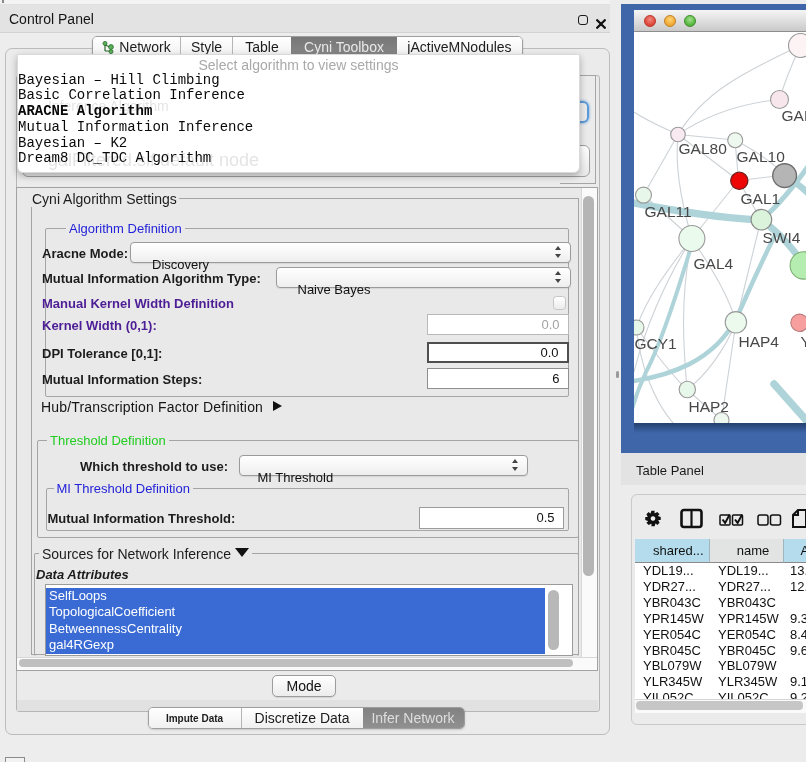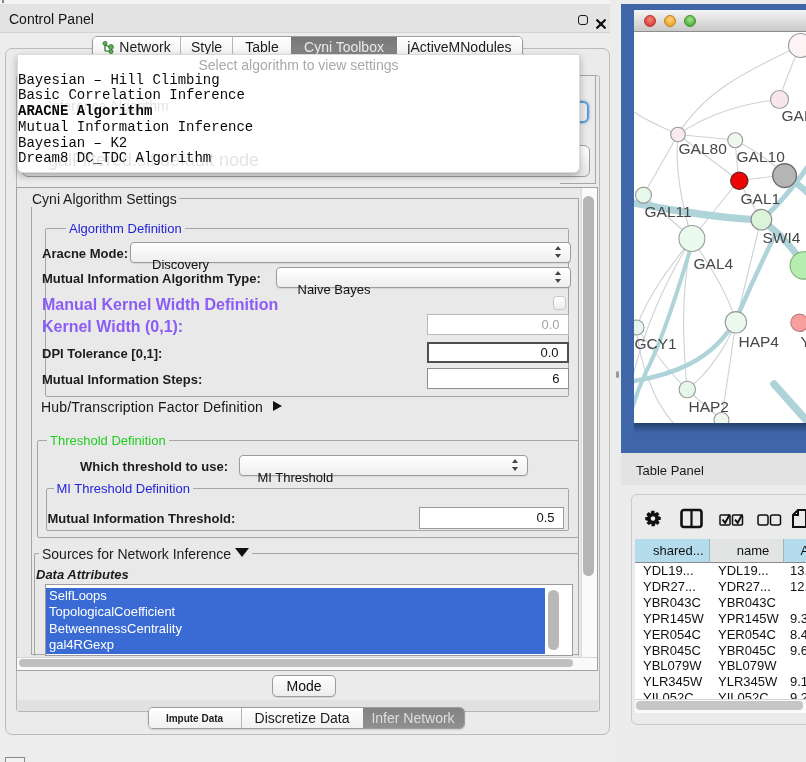--- a/index.html
+++ b/index.html
@@ -1,21 +1,21 @@
 <!DOCTYPE html>
 <html><head>
 <meta charset="utf-8">
 <style>
 *{margin:0;padding:0;box-sizing:border-box;}
 html,body{width:806px;height:762px;overflow:hidden;}
 body{font-family:"Liberation Sans",sans-serif;background:#ececec;}
 #root{position:relative;width:806px;height:762px;overflow:hidden;}
 .abs{position:absolute;}
 .lbl{font-weight:bold;font-size:13px;color:#1c1c1c;}
-.glbl{font-weight:bold;font-size:16px;color:#8b5cf6;}
+.glbl{font-weight:bold;font-size:13px;color:#4c1d95;}
 .combo{position:absolute;border:1px solid #9b9b9b;border-radius:4px;background:linear-gradient(#ffffff,#f6f6f6 55%,#eeeeee);box-shadow:0 1px 1px rgba(0,0,0,0.08);}
 .combo .ct{position:absolute;left:21px;top:50%;transform:translateY(-50%);font-size:13px;color:#111;margin-top:12px;}
 .arr{position:absolute;right:8px;top:50%;transform:translateY(-50%);width:7px;height:12px;}
 .arr:before{content:"";position:absolute;left:0;top:0;border-left:3.5px solid transparent;border-right:3.5px solid transparent;border-bottom:4.5px solid #444;}
 .arr:after{content:"";position:absolute;left:0;bottom:0;border-left:3.5px solid transparent;border-right:3.5px solid transparent;border-top:4.5px solid #444;}
 .field{position:absolute;background:#fff;font-size:13px;text-align:right;}
 .group{position:absolute;border:1px solid #a5a5a5;border-radius:2px;}
 .gtitle{position:absolute;top:-8px;background:#ebebeb;padding:0 3px;font-size:13px;white-space:nowrap;}
 </style>
 </head>

